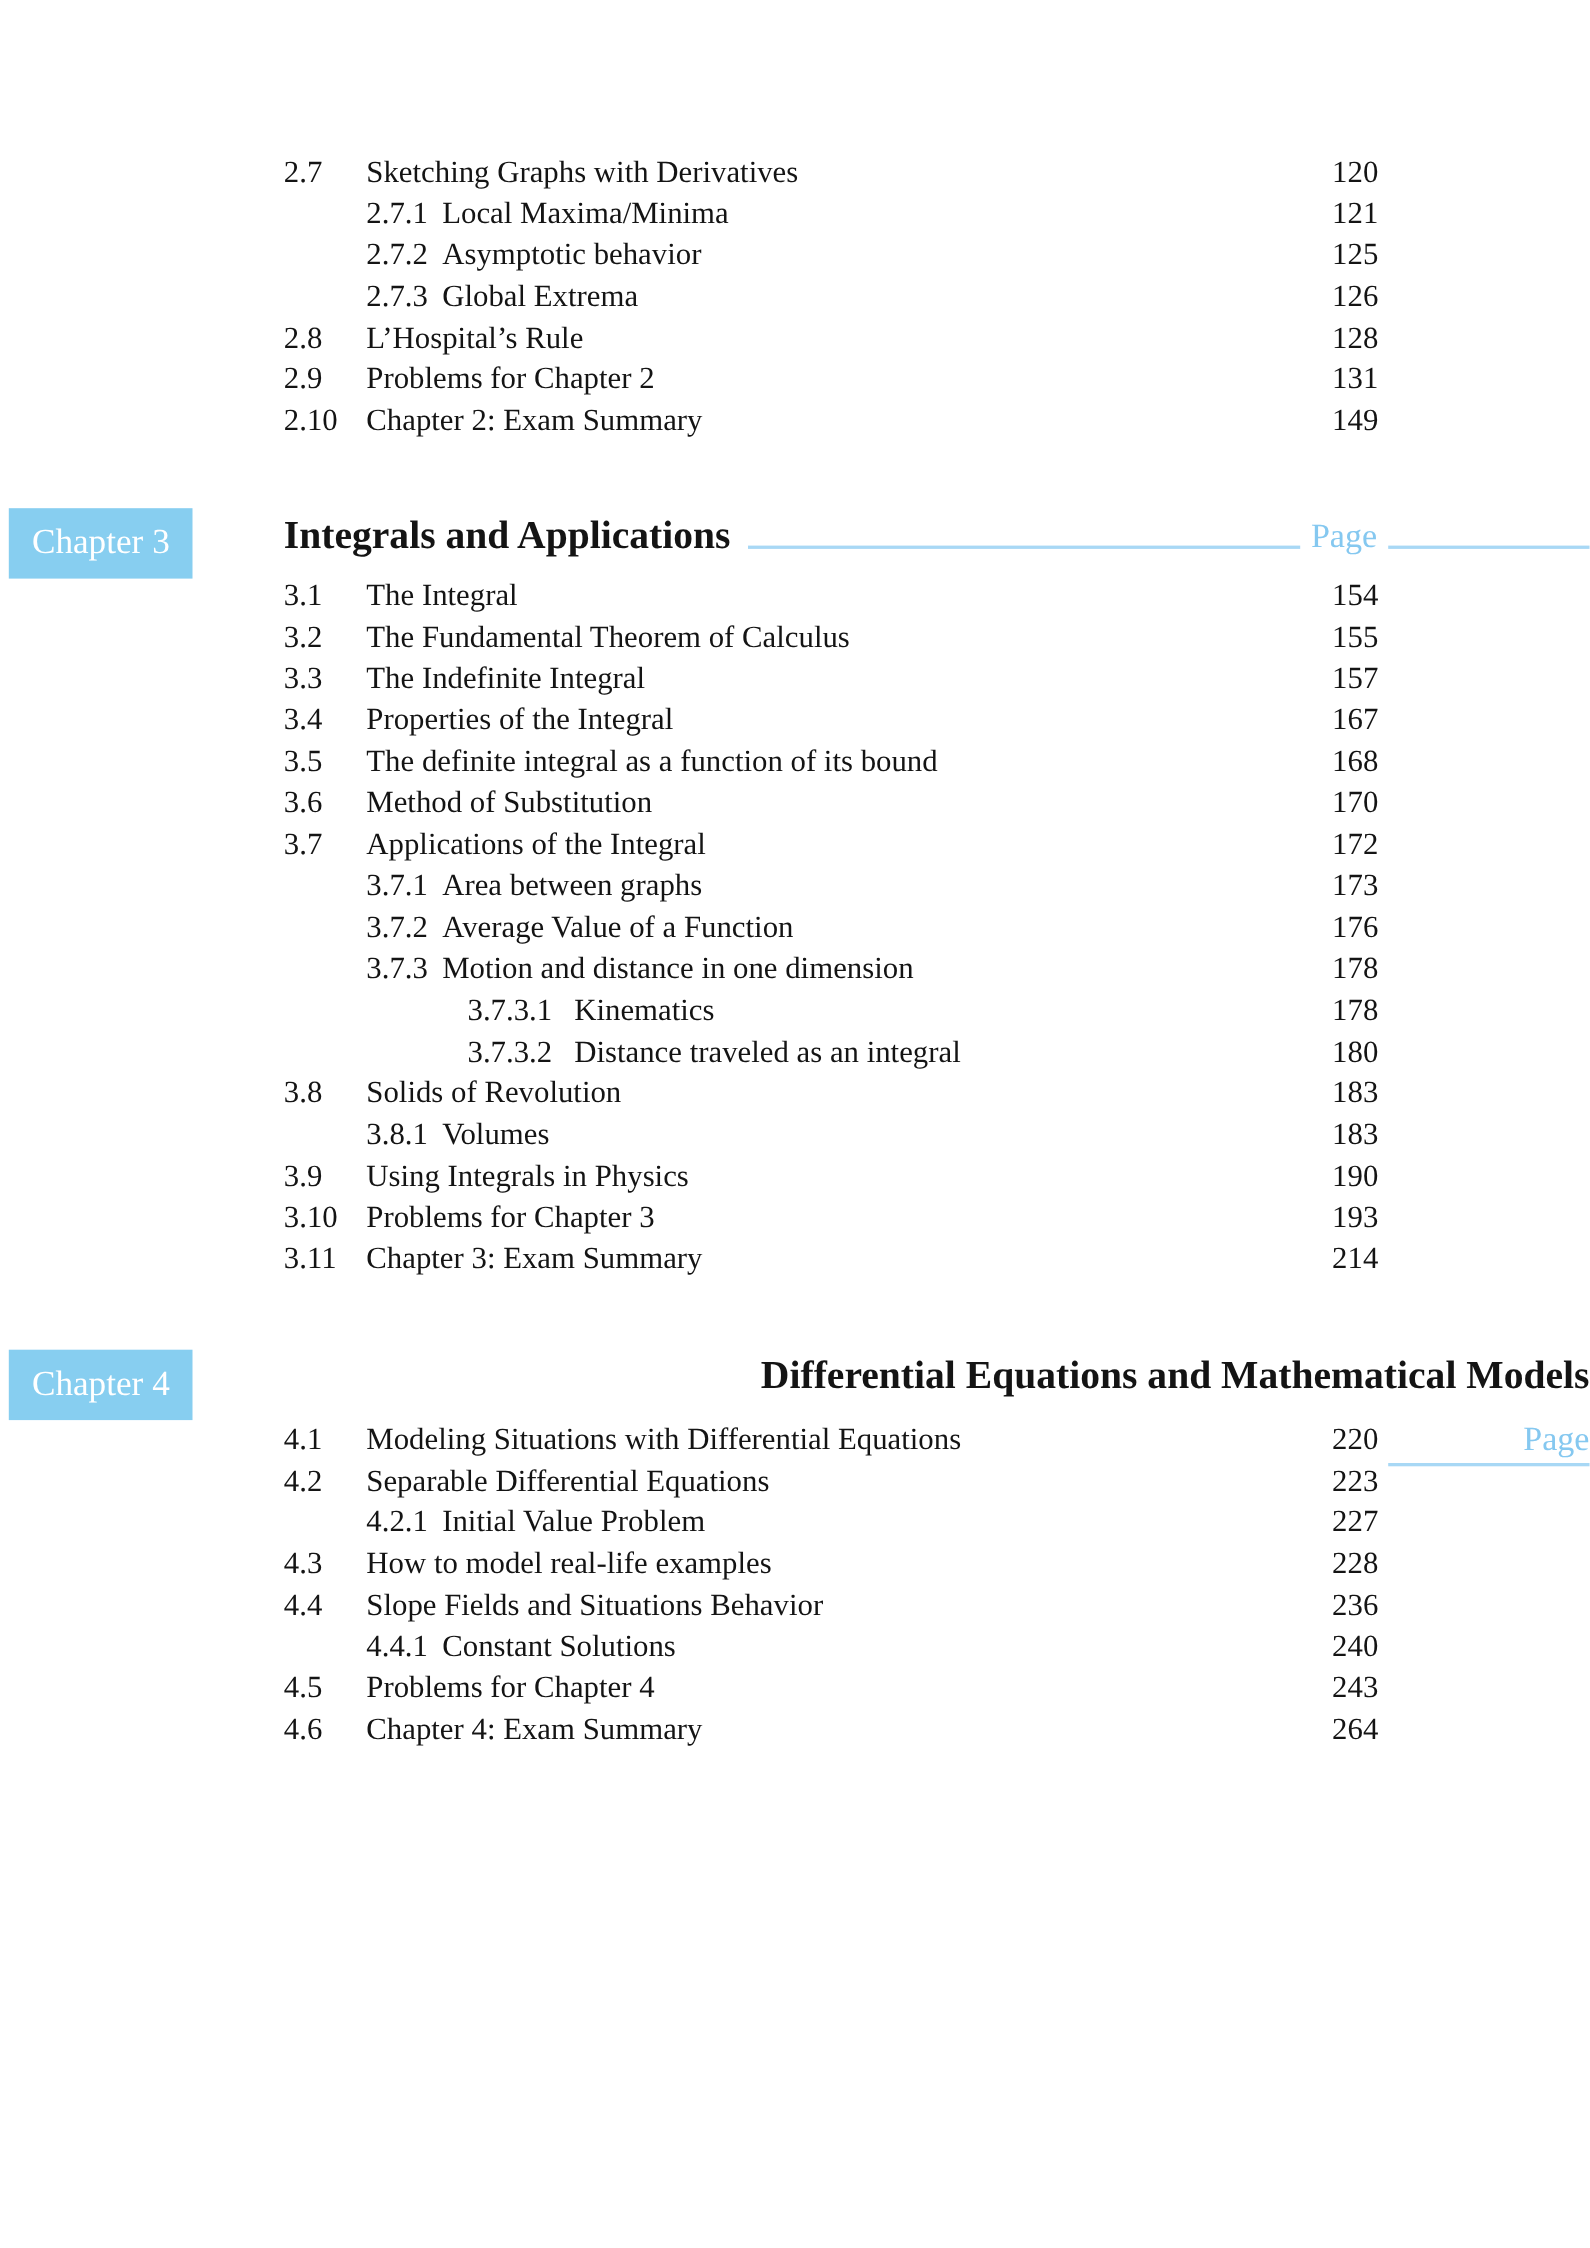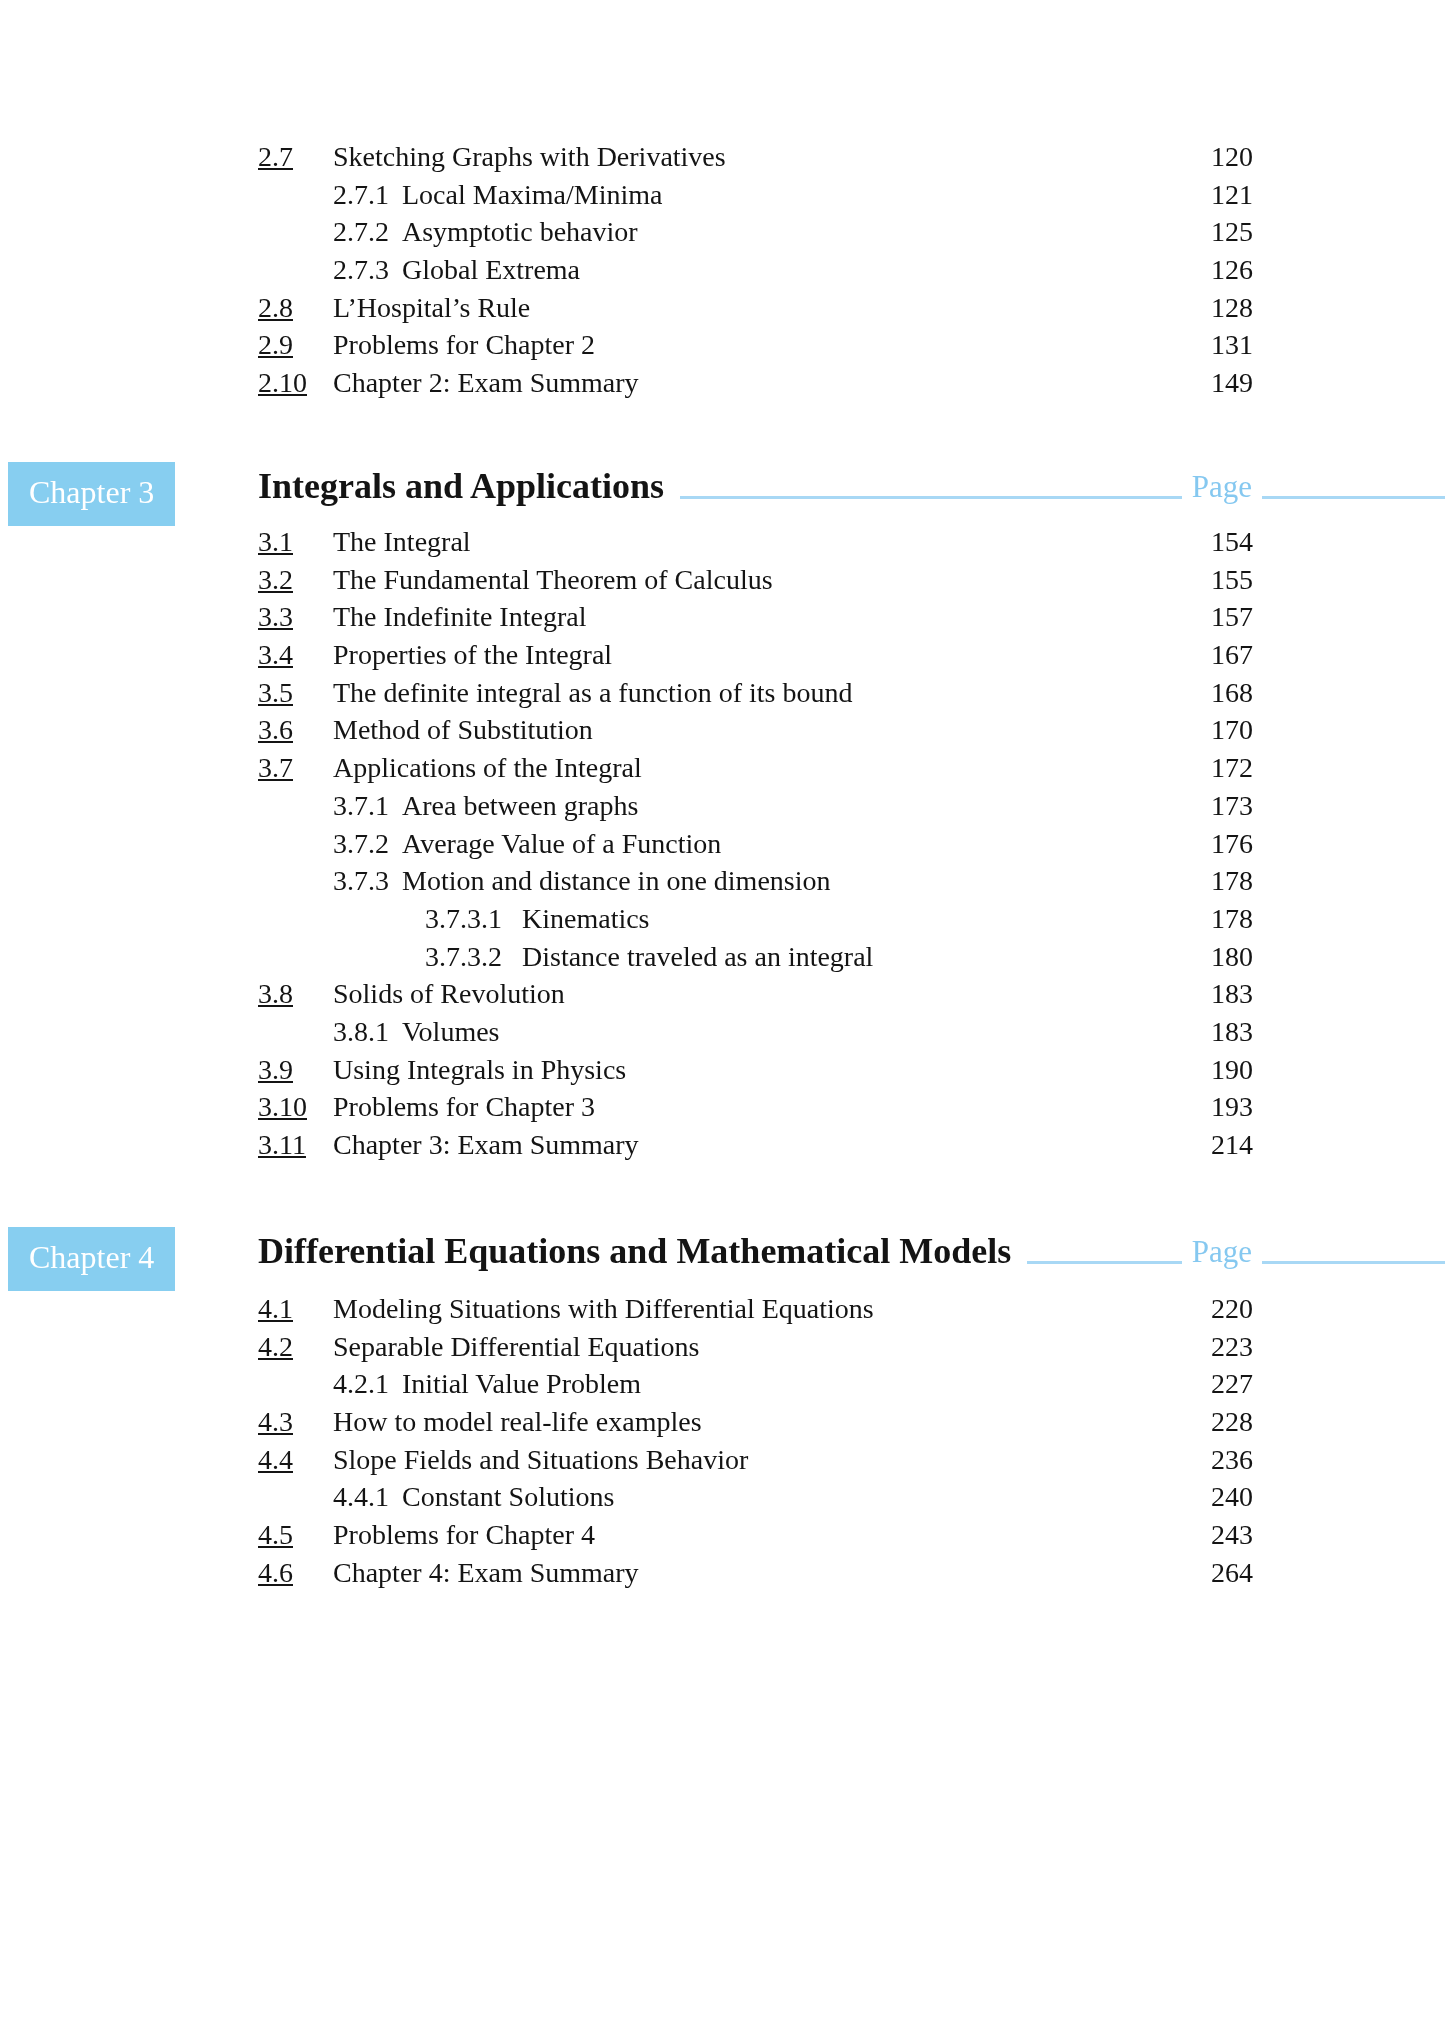--- a/index.html
+++ b/index.html
@@ -24,37 +24,37 @@
     font-size:28px;
   }
   .entry{
     display:flex;align-items:baseline;
     height:37.7px;line-height:37.7px;white-space:nowrap;
   }
   .e-num{flex:none;}
   .e-title{flex:none;}
   .e-fill{flex:1;}
   .e-page{flex:none;min-width:60px;text-align:right;}
-  .level-1 .e-num{width:75px;text-decoration:underline;}
+  .level-1 .e-num{width:75px;}
   .level-2{padding-left:75px;}
   .level-2 .e-num{margin-right:13px;}
   .level-3{padding-left:167px;}
   .level-3 .e-num{margin-right:20px;}
 
   #entries-ch2{top:138px;}
   #entries-ch3{top:523px;}
   #entries-ch4{top:1290px;}
 
   
   .chapter-heading{
     position:absolute;left:0;right:0;height:47px;
     display:flex;align-items:flex-end;
   }
   #heading-ch3{top:462px;}
-  #heading-ch4{top:1227px;}
+  #heading-ch4{top:1227px;flex-direction:column;}
   .chapter-badge{
     position:absolute;left:8px;top:0;height:64px;
     background:var(--badge-bg);color:var(--badge-text);
     font-size:32px;display:flex;align-items:center;
     padding:0 21px 3px 21px;
   }
   .chapter-title{
     margin-left:258px;
     font-size:36px;font-weight:bold;line-height:46px;white-space:nowrap;
   }

